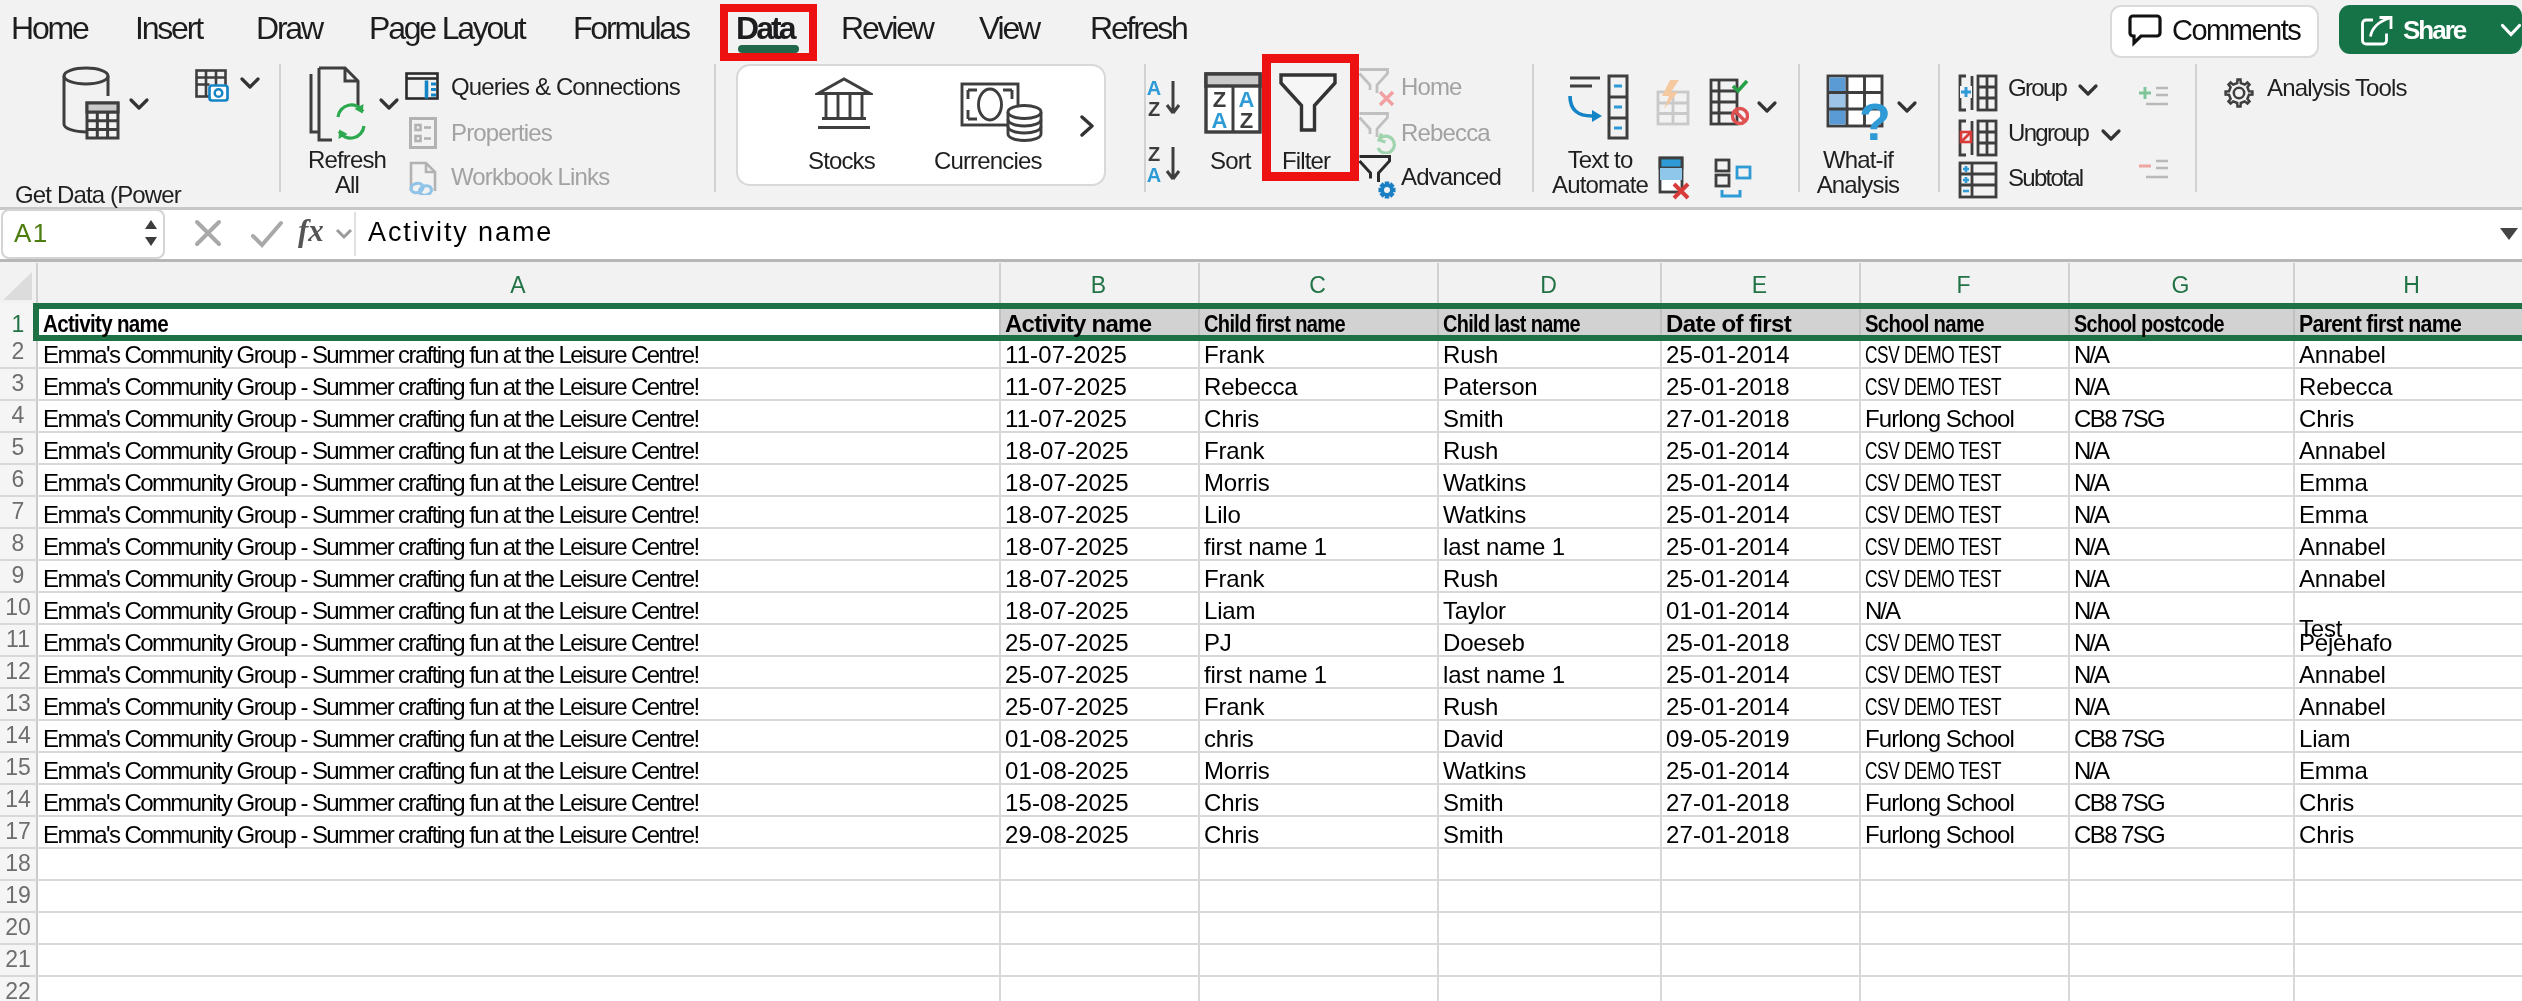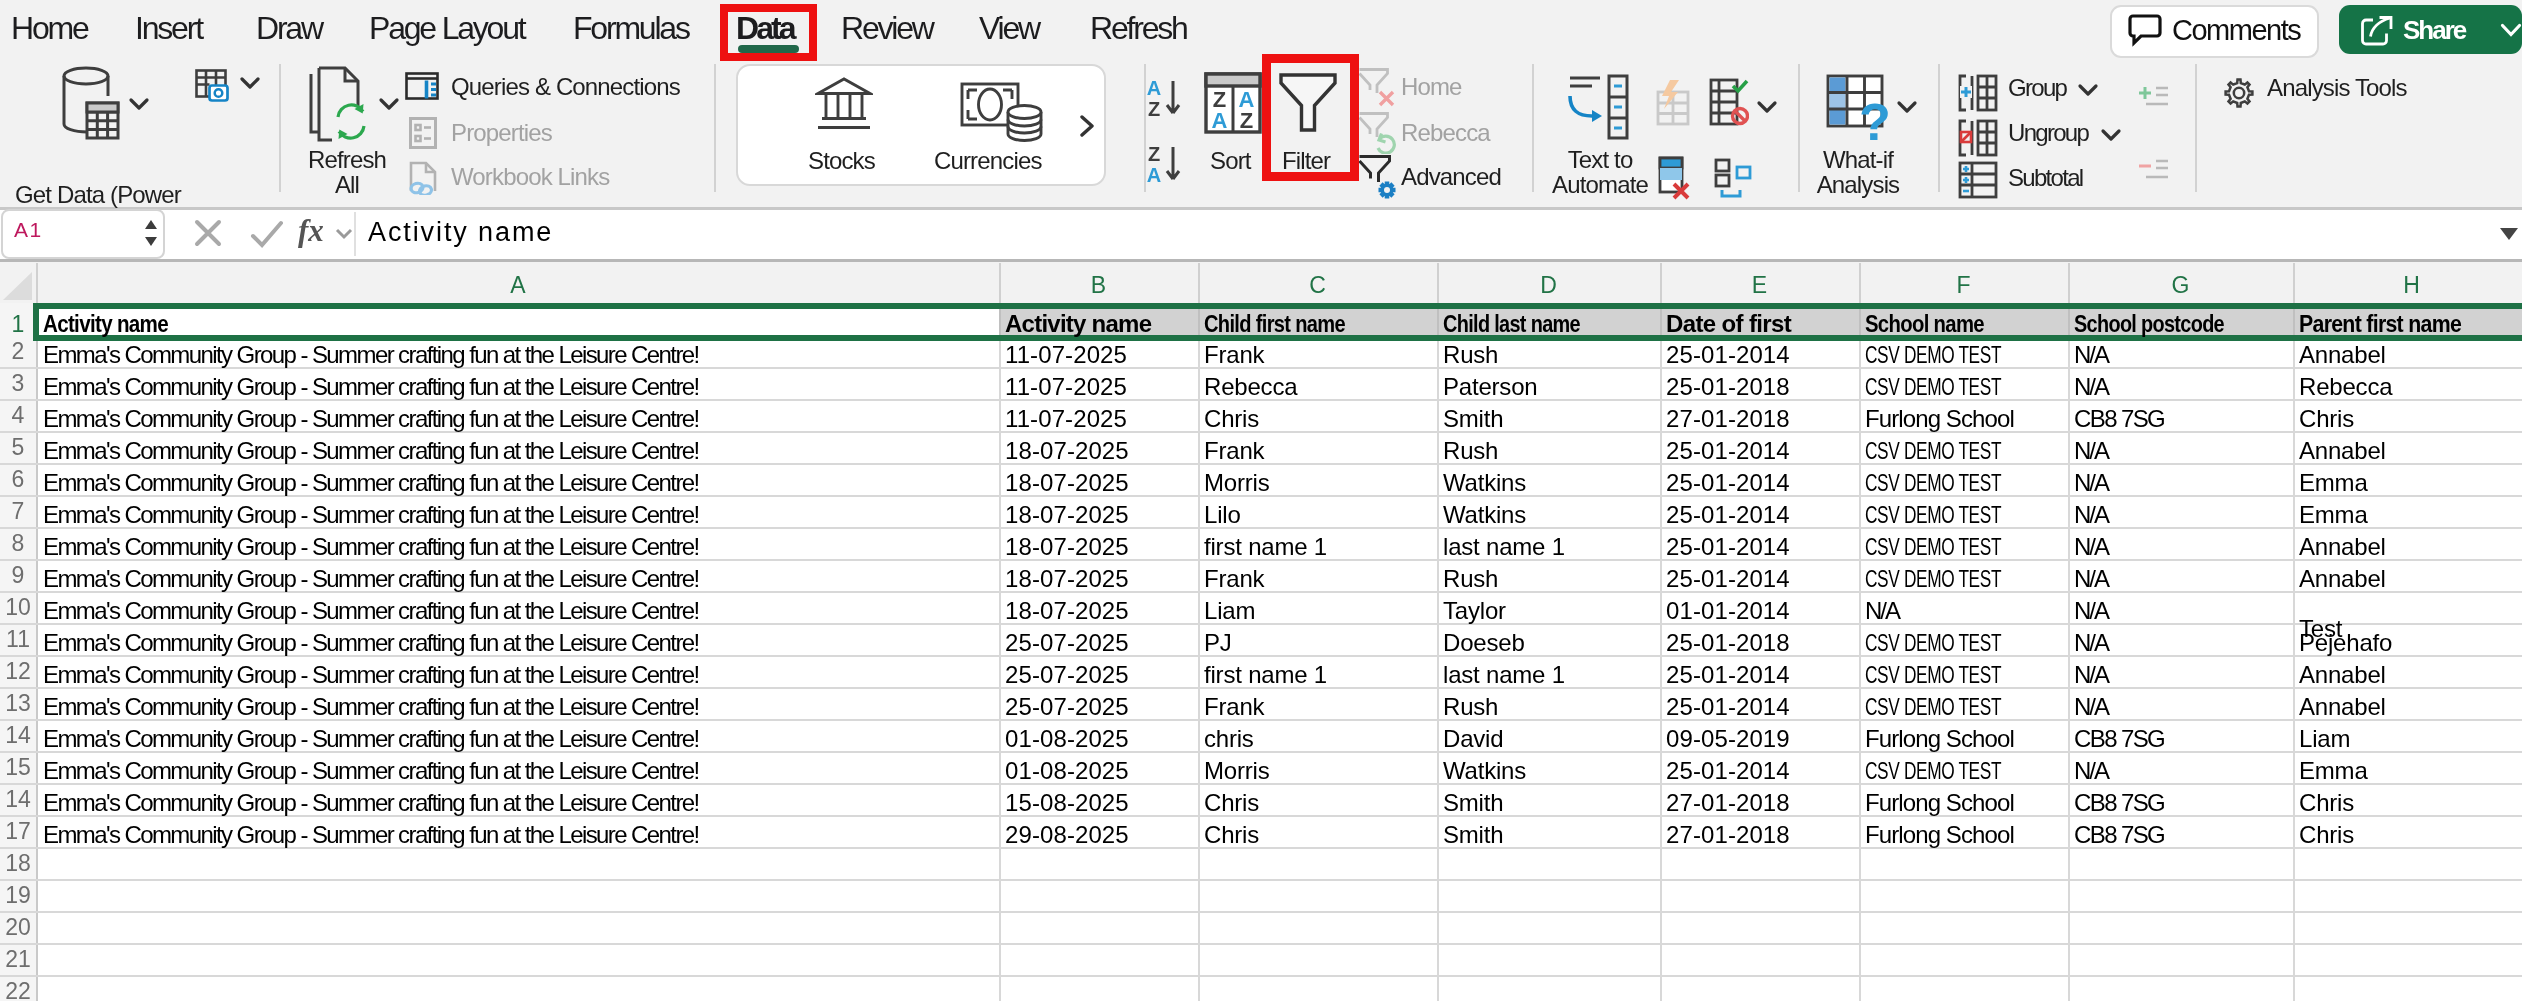--- a/index.html
+++ b/index.html
@@ -334,21 +334,21 @@
 <path d="M13 7 h-7 a3.5 3.5 0 0 0 -3.5 3.5 v17 a3.5 3.5 0 0 0 3.5 3.5 h17 a3.5 3.5 0 0 0 3.5 -3.5 v-7"></path>
 <path d="M19.5 4.5 h11.5 v11.5"></path>
 <path d="M10.5 23.5 c1.5 -9 8 -15 19.5 -18.5"></path>
 </g>
   </svg>
 <div class="a" style="left:2403px;top:15px;font-size:26px;font-weight:bold;color:#fff;letter-spacing:-2px;">Share</div>
 <svg class="a" style="left:2500px;top:23px" width="22" height="16" viewBox="0 0 22 16">
     <path d="M2.5 2.5 l8.5 9 l8.5 -9" fill="none" stroke="#fff" stroke-width="3.2" stroke-linecap="round"></path>
   </svg>
 <div class="a" style="left:1px;top:209px;width:160px;height:46px;background:#fff;border:2px solid #d4d4d4;border-radius:8px;"></div>
-<div class="a" style="left:14px;top:218px;font-size:21px;color:#be185d;letter-spacing:1.5px;">A1</div>
+<div class="a" style="left:14px;top:218px;font-size:26px;color:#4d7c0f;letter-spacing:1.5px;">A1</div>
 <svg class="a" style="left:143px;top:218px" width="16" height="30" viewBox="0 0 16 30">
 <path d="M8 2 l6 9 h-12 z" fill="#3c3c3c"></path>
 <path d="M8 28 l6 -9 h-12 z" fill="#3c3c3c"></path>
 </svg>
 <svg class="a" style="left:193px;top:218px" width="30" height="30" viewBox="0 0 30 30">
     <path d="M4 4 l22 22 M26 4 l-22 22" stroke="#a9a9a9" stroke-width="4" stroke-linecap="round"></path>
   </svg>
 <svg class="a" style="left:250px;top:220px" width="34" height="28" viewBox="0 0 34 28">
     <path d="M3 16 l9 9 L31 3" fill="none" stroke="#a9a9a9" stroke-width="4" stroke-linecap="round"></path>
   </svg>

